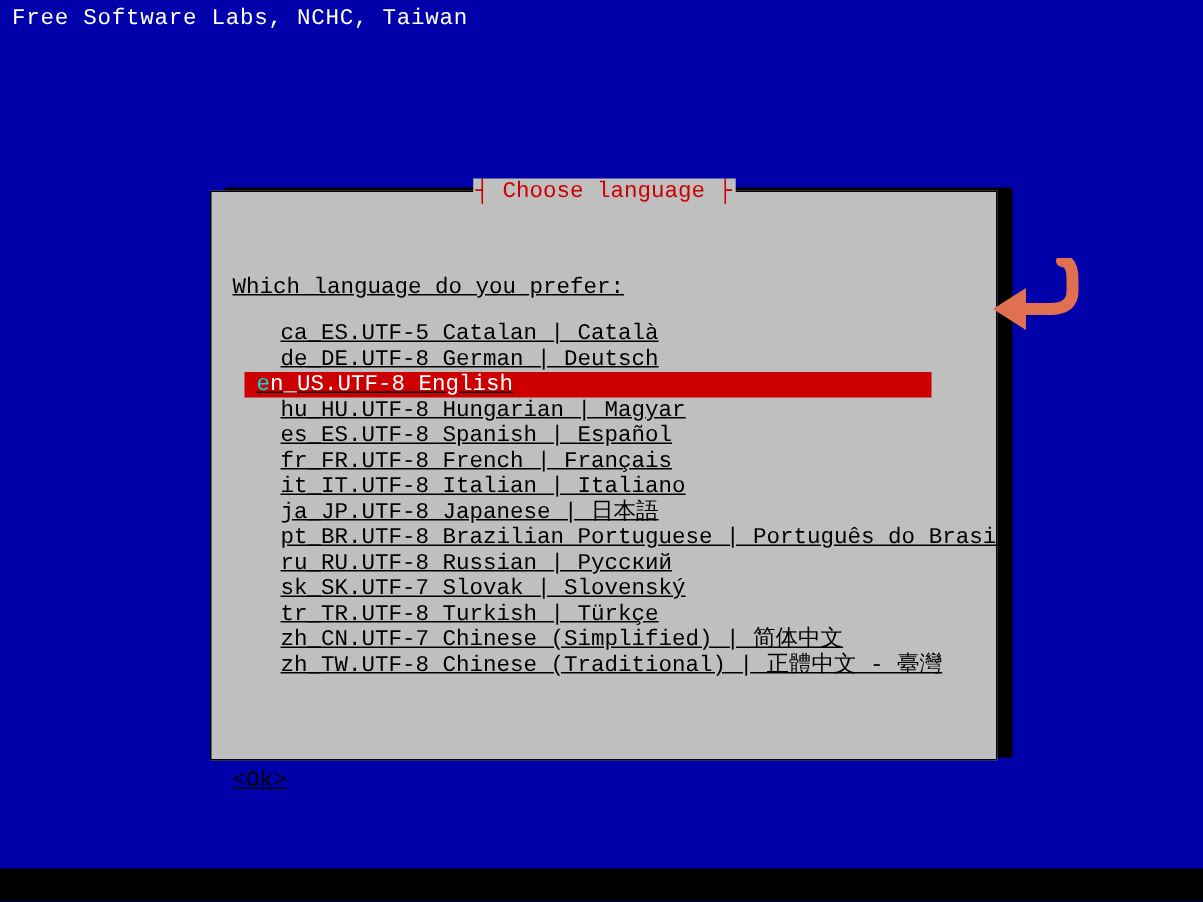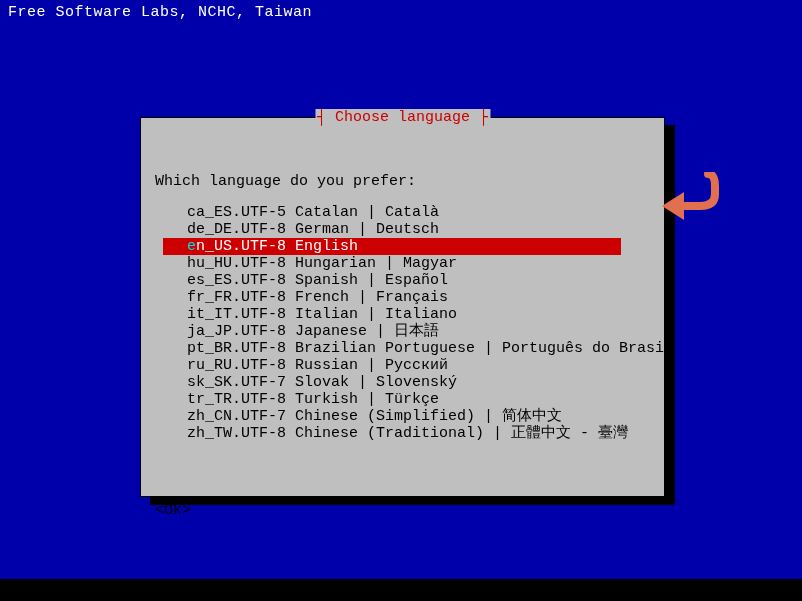--- a/index.html
+++ b/index.html
@@ -30,26 +30,27 @@
     .dialog-shadow {
       position: absolute;
       top: 125px;
       left: 150px;
       width: 525px;
       height: 380px;
       background: #000000;
     }
     .dialog {
       position: absolute;
-      top: 117px;
+      top: 127px;
       left: 140px;
       width: 525px;
       height: 380px;
       background: #bfbfbf;
       border: 1px solid #000000;
+      text-decoration: underline;
     }
     .dialog-title {
       position: absolute;
       top: -9px;
       left: 50%;
       transform: translateX(-50%);
       background: #bfbfbf;
       color: #cc0000;
       padding: 0 2px;
       white-space: nowrap;
@@ -67,21 +68,21 @@
     }
     .lang-item {
       white-space: pre;
       line-height: 17px;
       color: #000000;
     }
     .lang-item.selected {
       background: #cc0000;
       color: #ffffff;
       margin-left: -24px;
-      padding-left: 24px;
+      padding-left: 8px;
       width: 458px;
       position: relative;
     }
     .lang-item.selected .first-char {
       color: #00dddd;
     }
     .first-char {
       color: #000000;
     }
     .ok-button {

